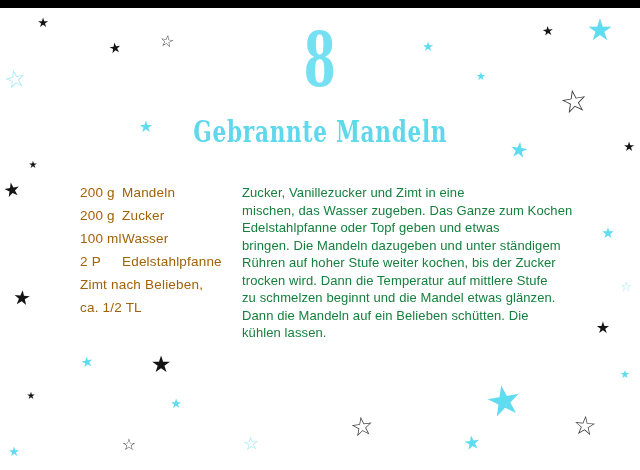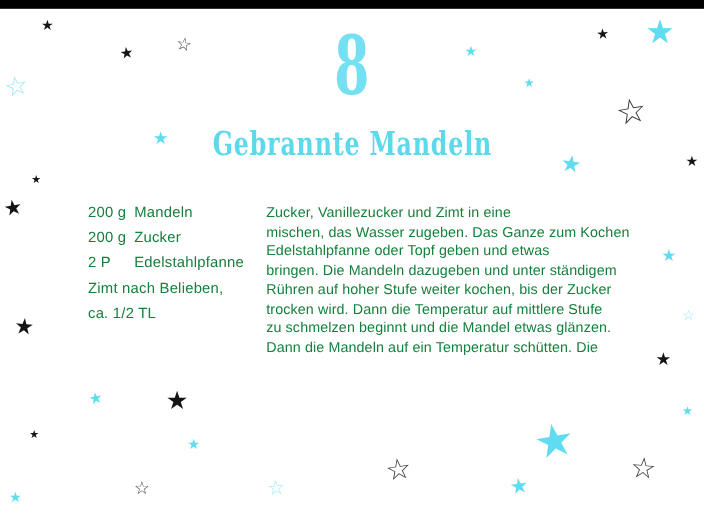--- a/index.html
+++ b/index.html
@@ -45,47 +45,51 @@
 <div class="top-bar" style="background: rgb(0, 0, 0);"></div>
 
 <div class="page-number">
   <span style="color: rgb(116, 224, 241);">8</span>
 </div>
 
 <div class="recipe-title">
   <span style="color: rgb(94, 217, 236);">Gebrannte Mandeln</span>
 </div>
 
-<div class="ingredients" style="color: #15803d;">
+<div class="ingredients" style="color: #a16207;">
   <div class="ing-row">
     <span class="qty">200 g</span><span class="nm">Mandeln</span>
   </div>
   <div class="ing-row">
     <span class="qty">200 g</span><span class="nm">Zucker</span>
+  </div>
+  <div class="ing-row">
+    <span class="qty">100 ml</span><span class="nm">Wasser</span>
   </div>
   <div class="ing-row">
     <span class="qty">2 P</span><span class="nm">Edelstahlpfanne</span>
   </div>
   <div class="ing-row full">
     <span class="nm">Zimt nach Belieben,</span>
   </div>
   <div class="ing-row full">
     <span class="nm">ca. 1/2 TL</span>
   </div>
 </div>
 
 <div class="instructions" style="color: #15803d;">
   <div class="instr-line">Zucker, Vanillezucker und Zimt in eine</div>
   <div class="instr-line">mischen, das Wasser zugeben. Das Ganze zum Kochen</div>
   <div class="instr-line">Edelstahlpfanne oder Topf geben und etwas</div>
   <div class="instr-line">bringen. Die Mandeln dazugeben und unter ständigem</div>
   <div class="instr-line">Rühren auf hoher Stufe weiter kochen, bis der Zucker</div>
   <div class="instr-line">trocken wird. Dann die Temperatur auf mittlere Stufe</div>
   <div class="instr-line">zu schmelzen beginnt und die Mandel etwas glänzen.</div>
-  <div class="instr-line">Dann die Mandeln auf ein Temperatur schütten. Die</div>
+  <div class="instr-line">Dann die Mandeln auf ein Belieben schütten. Die</div>
+  <div class="instr-line">kühlen lassen.</div>
 </div>
 
 <div style="position:absolute;inset:0;pointer-events:none;">
     <span class="star" style="left: 43px; top: 23px; font-size: 13px; transform: translate(-50%, -52%) rotate(0deg); color: rgb(20, 20, 20);">★</span>
     <span class="star" style="left: 115px; top: 48px; font-size: 14px; transform: translate(-50%, -52%) rotate(-8deg); color: rgb(20, 20, 20);">★</span>
     <span class="star" style="left: 167px; top: 42px; font-size: 16px; transform: translate(-50%, -52%) rotate(10deg); color: rgb(58, 58, 58);">☆</span>
     <span class="star" style="left: 15px; top: 80px; font-size: 24px; transform: translate(-50%, -52%) rotate(-12deg); color: rgb(155, 232, 244);">☆</span>
     <span class="star" style="left: 146px; top: 127px; font-size: 16px; transform: translate(-50%, -52%) rotate(0deg); color: rgb(95, 220, 239);">★</span>
     <span class="star" style="left: 428px; top: 47px; font-size: 13px; transform: translate(-50%, -52%) rotate(0deg); color: rgb(95, 220, 239);">★</span>
     <span class="star" style="left: 481px; top: 77px; font-size: 11px; transform: translate(-50%, -52%) rotate(0deg); color: rgb(95, 220, 239);">★</span>

